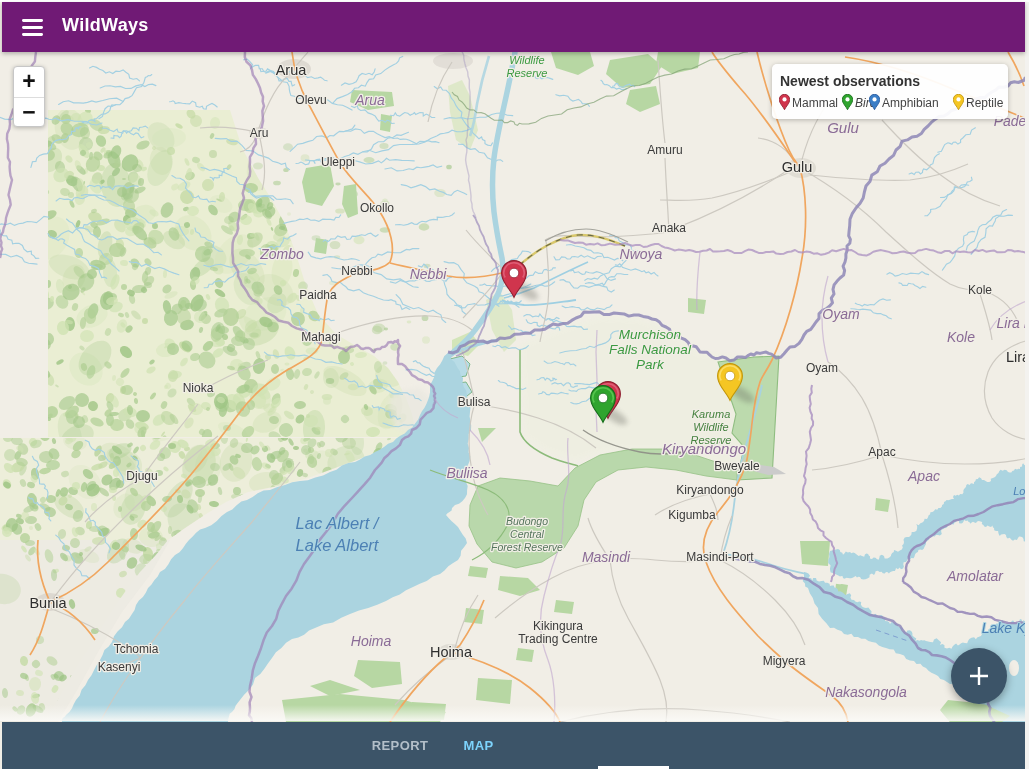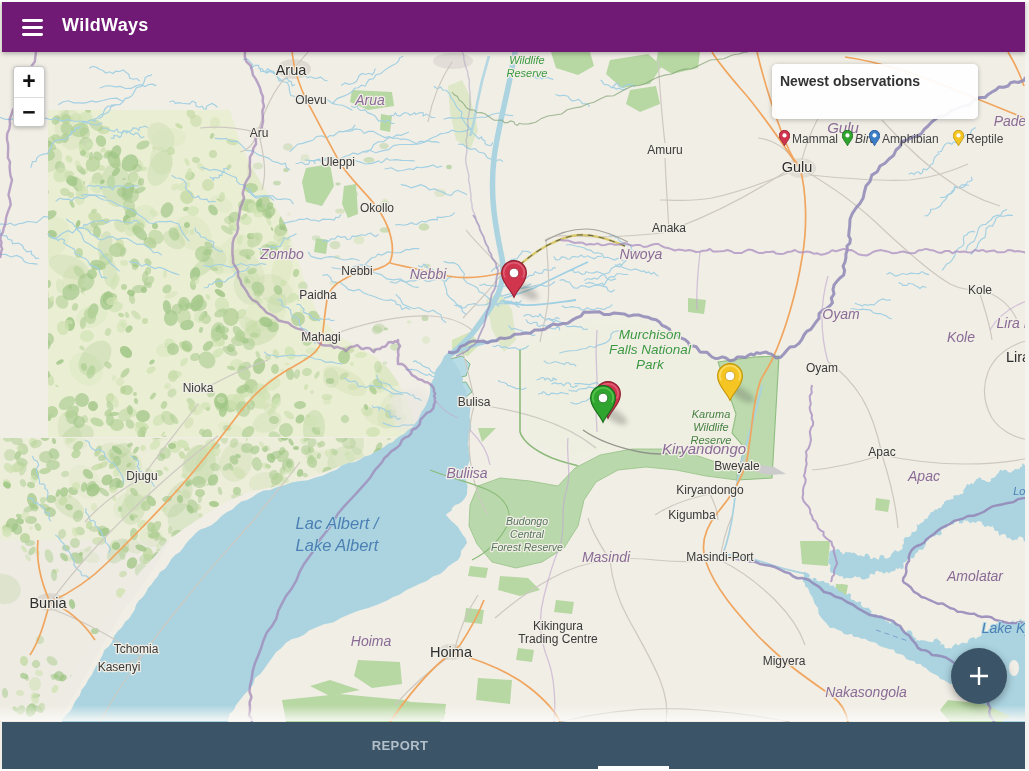--- a/index.html
+++ b/index.html
@@ -7,27 +7,27 @@
 #map{position:absolute;left:0;top:0;}
 #rightstrip{position:absolute;left:1025px;top:0;width:4px;height:771px;background:#f3f2ef;}
 #bottomstrip{position:absolute;left:0;top:769px;width:1029px;height:2px;background:#ffffff;}
 #header{position:absolute;left:2px;top:2px;width:1023px;height:50px;background:#701a75;box-shadow:0 1.5px 4px rgba(0,0,0,0.25);}
 #header .title{position:absolute;left:60px;top:13px;color:#fff;font-size:18px;font-weight:bold;letter-spacing:0.3px;}
 #burger{position:absolute;left:20px;top:17px;width:21px;height:18px;}
 #burger div{height:2.8px;background:#fff;border-radius:1.4px;margin-bottom:4.4px;}
 #zoomctl{position:absolute;left:13px;top:66px;width:32px;height:61px;background:#fff;border:1px solid #c7c7c7;border-radius:4px;box-shadow:0 1px 4px rgba(0,0,0,0.25);box-sizing:border-box;}
 #zoomctl .zb{width:100%;height:30px;text-align:center;font-size:23px;line-height:29px;color:#121212;font-weight:bold;}
 #zoomctl .sep{height:1px;background:#ddd;}
-#legend{position:absolute;left:772px;top:64px;width:206px;height:55px;background:rgba(255,255,255,0.93);border-radius:5px;box-shadow:0 1px 5px rgba(0,0,0,0.25);}
+#legend{position:absolute;left:772px;top:64px;width:236px;height:55px;background:rgba(255,255,255,0.93);border-radius:5px;box-shadow:0 1px 5px rgba(0,0,0,0.25);}
 #legend .lt{position:absolute;left:8px;top:9px;font-size:14px;font-weight:bold;color:#333;}
 #legend .row{position:absolute;left:7px;top:30px;width:232px;height:18px;}
-.litem{position:absolute;top:0;height:18px;font-size:12px;color:#444;margin-top:36px;}
+.litem{position:absolute;top:0;height:18px;font-size:12px;color:#444;}
 .lpin{display:inline-block;vertical-align:-3px;margin-right:2px;}
 #bottomnav{position:absolute;left:2px;top:722px;width:1023px;height:47px;background:#3c5468;}
-#tabs{position:absolute;left:356px;top:0;height:50px;display:flex;flex-direction:column;}
+#tabs{position:absolute;left:356px;top:0;height:50px;display:flex;}
 .tab{height:47px;line-height:47px;text-align:center;font-size:13px;font-weight:bold;letter-spacing:0.4px;color:#b3bfc9;}
 .tab.active{color:#7dd3fc;}
 #indicator{position:absolute;left:598px;top:766px;width:71px;height:3px;background:#ffffff;}
 #fab{position:absolute;left:951px;top:648px;width:56px;height:56px;border-radius:50%;background:#3c5468;box-shadow:0 3px 8px rgba(0,0,0,0.35);}
 #fab svg{position:absolute;left:16px;top:16px;}
 #topstrip{position:absolute;left:0;top:0;width:1029px;height:2px;background:#ffffff;}
 #navshadow{position:absolute;left:0;top:705px;width:1029px;height:16px;background:linear-gradient(rgba(244,242,236,0),rgba(251,250,247,0.9));}
 </style>
 </head>
 <body>

